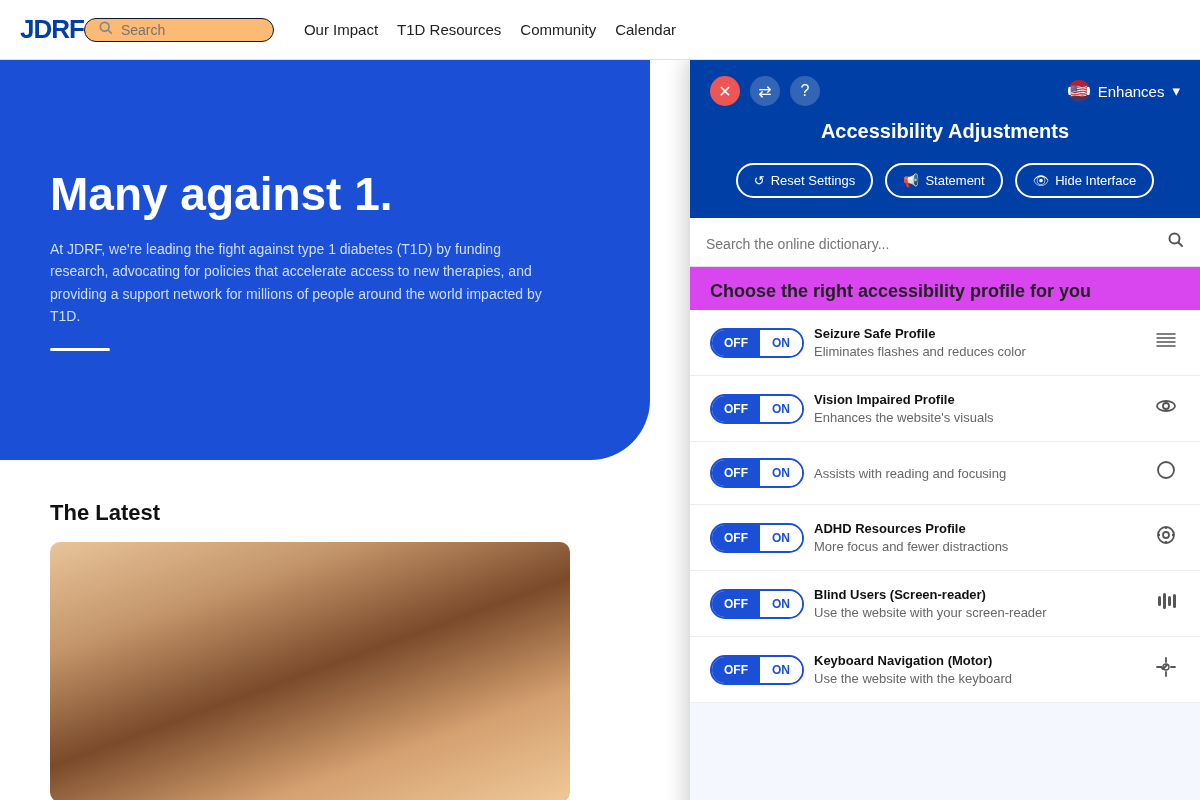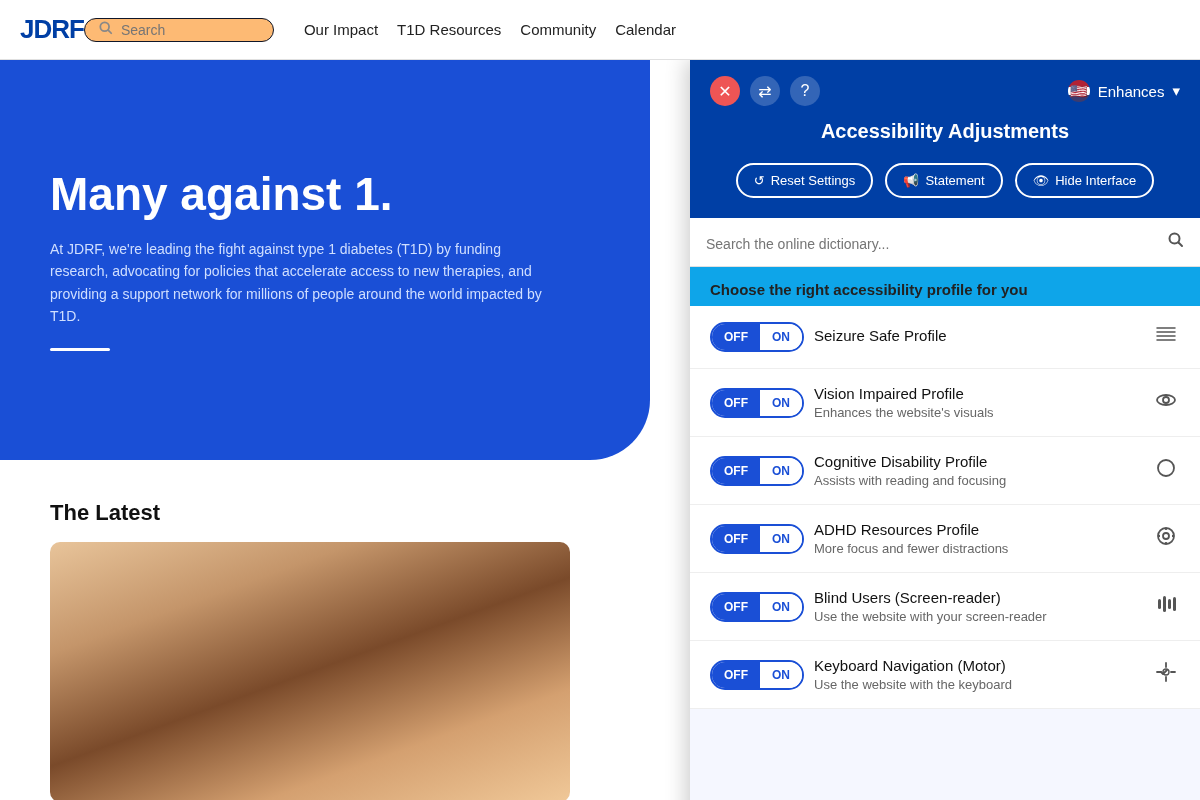--- a/index.html
+++ b/index.html
@@ -265,24 +265,24 @@
       outline: none;
       font-size: 14px;
       color: #888;
       background: transparent;
     }
     .dict-search-icon { color: #555; font-size: 16px; }
 
     
     .profile-subtitle {
       padding: 14px 20px 8px;
-      font-size: 15px;
+      font-size: 18px;
       font-weight: 700;
       color: #222;
-      background: #0ea5e9;
+      background: #d946ef;
     }
 
     
     .profile-row {
       background: #fff;
       border-bottom: 1px solid #eee;
       padding: 16px 20px;
       display: flex;
       align-items: center;
       gap: 10px;
@@ -307,22 +307,22 @@
       font-size: 12px;
       font-weight: 700;
       color: #1a4fd6;
       background: #fff;
       cursor: pointer;
     }
     .profile-info {
       flex: 1;
     }
     .profile-name {
-      font-size: 15px;
-      font-weight: 400;
+      font-size: 13px;
+      font-weight: 700;
       color: #111;
       margin-bottom: 3px;
     }
     .profile-desc {
       font-size: 13px;
       color: #666;
     }
     .profile-icon {
       font-size: 22px;
       color: #555;
@@ -421,20 +421,21 @@
 
       <div class="profile-subtitle">Choose the right accessibility profile for you</div>
 
       <div class="profile-row">
         <div class="toggle-group">
           <span class="toggle-off">OFF</span>
           <span class="toggle-on">ON</span>
         </div>
         <div class="profile-info">
           <div class="profile-name">Seizure Safe Profile</div>
+          <div class="profile-desc">Eliminates flashes and reduces color</div>
         </div>
         <div class="profile-icon">
           <svg width="24" height="24" viewBox="0 0 24 24" fill="none">
             <path d="M3 6h18M3 10h18M3 14h18M3 18h18" stroke="#555" stroke-width="1.5" stroke-linecap="round"></path>
           </svg>
         </div>
       </div>
 
       <div class="profile-row">
         <div class="toggle-group">
@@ -452,21 +453,20 @@
           </svg>
         </div>
       </div>
 
       <div class="profile-row">
         <div class="toggle-group">
           <span class="toggle-off">OFF</span>
           <span class="toggle-on">ON</span>
         </div>
         <div class="profile-info">
-          <div class="profile-name">Cognitive Disability Profile</div>
           <div class="profile-desc">Assists with reading and focusing</div>
         </div>
         <div class="profile-icon">
           <svg width="24" height="24" viewBox="0 0 24 24" fill="none">
             <circle cx="12" cy="12" r="8" stroke="#555" stroke-width="1.8"></circle>
           </svg>
         </div>
       </div>
 
       <div class="profile-row">

